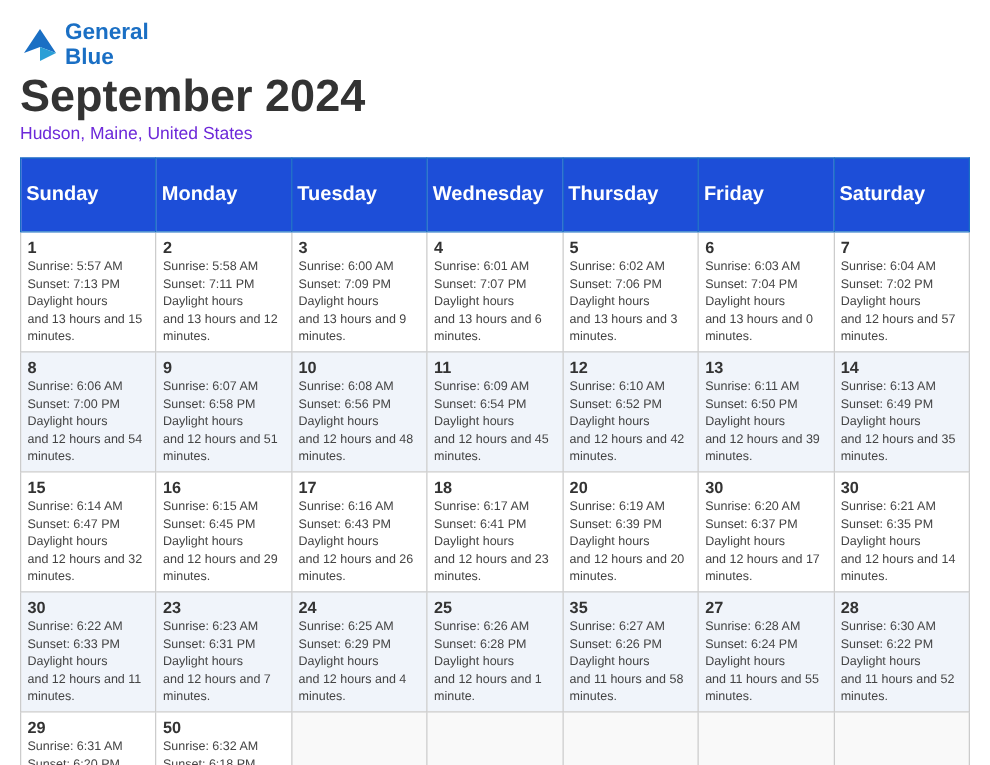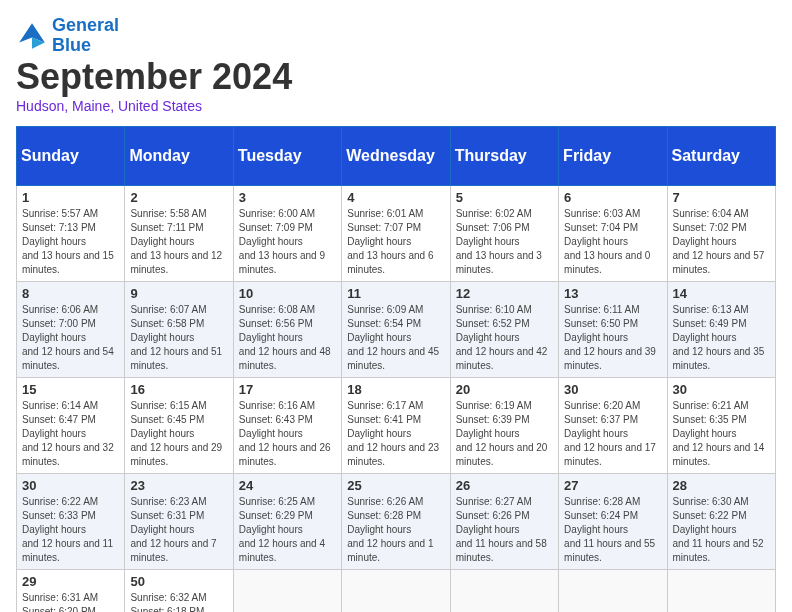--- a/index.html
+++ b/index.html
@@ -343,21 +343,21 @@
         <td>
         <div class="day-num">25</div>
         <div class="day-info">
           Sunrise: 6:26 AM<br>
           Sunset: 6:28 PM<br>
           Daylight hours<br>
           and 12 hours and 1 minute.
         </div>
       </td>
         <td>
-        <div class="day-num">26</div>
+        <div class="day-num">35</div>
         <div class="day-info">
           Sunrise: 6:27 AM<br>
           Sunset: 6:26 PM<br>
           Daylight hours<br>
           and 11 hours and 58 minutes.
         </div>
       </td>
         <td>
         <div class="day-num">27</div>
         <div class="day-info">

